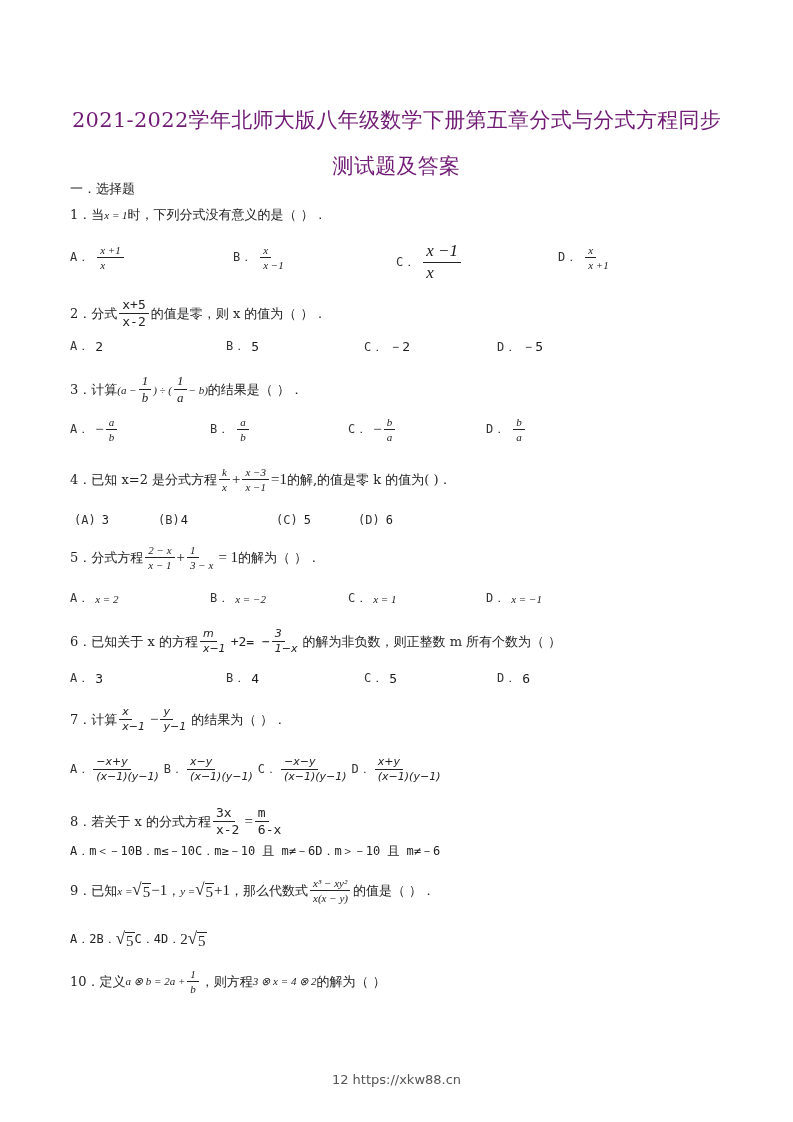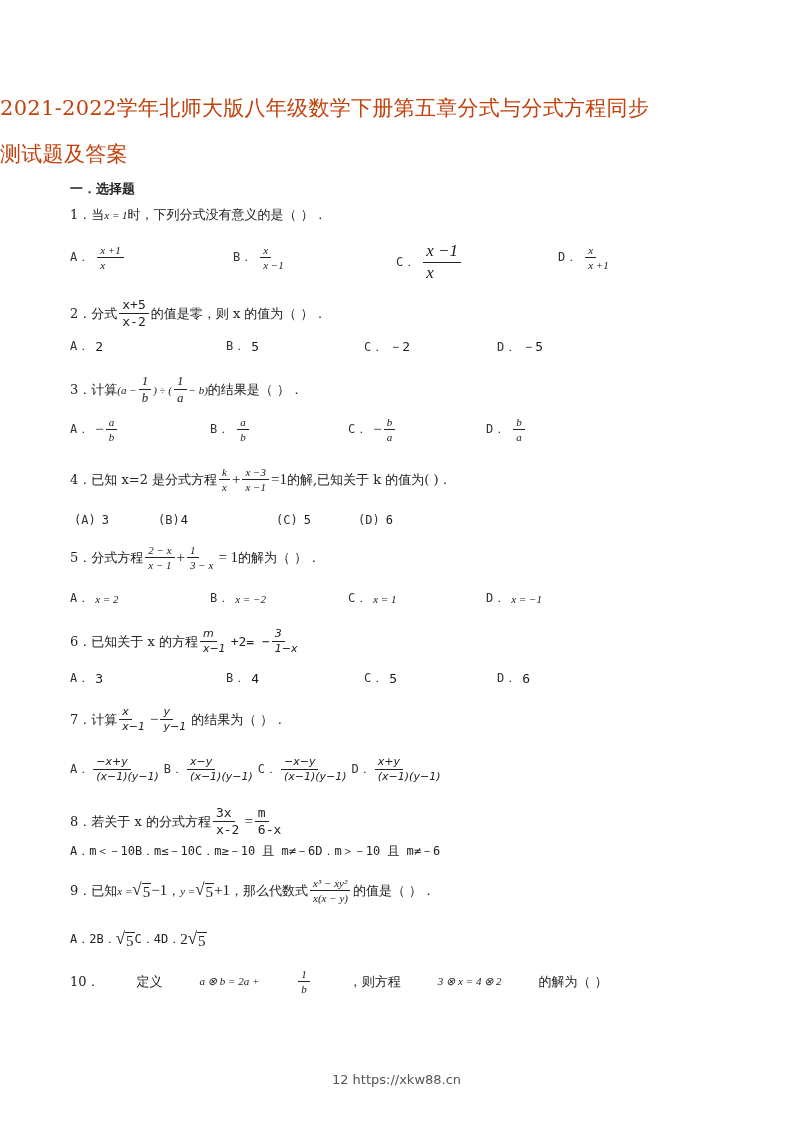--- a/index.html
+++ b/index.html
@@ -1,24 +1,24 @@
 <!DOCTYPE html>
 <html><head>
 <meta charset="utf-8">
 <style>
   html, body { margin: 0; padding: 0; background: #ffffff; }
   body { width: 793px; height: 1122px; position: relative; overflow: hidden;
          font-family: "DejaVu Serif", "Liberation Serif", serif; color: #1a1a1a; }
   .page { position: absolute; left: 0; top: 0; width: 793px; height: 1122px; }
-  .title { position: absolute; left: 0; width: 793px; text-align: left;
-           font-family: "DejaVu Serif", serif; font-size: 21px; color: #c2410c; letter-spacing: 0.3px; }
+  .title { position: absolute; left: 0; width: 793px; text-align: center;
+           font-family: "DejaVu Serif", serif; font-size: 21px; color: #701a75; letter-spacing: 0.3px; margin-top: 12px; }
   .t1 { top: 94px; }
   .t2 { top: 140px; font-family: Liberation Mono, monospace; }
   .section { position: absolute; left: 70px; top: 180px; font-family: "DejaVu Sans", sans-serif;
-             font-size: 13px; font-weight: bold; color: #222; }
+             font-size: 13px; font-weight: normal; color: #222; }
   .row { position: absolute; left: 70px; font-size: 13px; color: #222; white-space: nowrap;
          display: flex; align-items: center; }
   .q { font-family: "DejaVu Serif", serif; }
   .opt { position: absolute; display: flex; align-items: center; font-size: 13px; white-space: nowrap; }
   .lbl { font-family: "DejaVu Sans Mono", monospace; font-size: 12px; color: #333; margin-right: 6px; }
   .m { font-family: "Liberation Serif", serif; font-style: italic; font-size: 11px; }
   .mn { font-family: "Liberation Serif", serif; font-size: 15px; }
   .fr { display: inline-flex; flex-direction: column; align-items: flex-start; vertical-align: middle;
         margin: 4px 2px; }
   .fr .num { padding: 0 3px 1px; border-bottom: 1px solid #222; line-height: 1.1; }
@@ -157,21 +157,21 @@
     <span class="fr m">
         <span class="num">k</span>
         <span class="den">x</span>
       </span>
     <span class="mn">+</span>
     <span class="fr m">
         <span class="num">x −3</span>
         <span class="den">x −1</span>
       </span>
     <span class="mn">=1</span>
-    <span>的解,已知关于 k 的值为(      )．</span>
+    <span>的解,的值是零 k 的值为(      )．</span>
   </div>
   <div class="opt plain" style="left:74px; top:513px; font-size:12px;">
       <span class="lbl">(A)</span>
       <span>3</span>
     </div>
   <div class="opt plain" style="left:158px; top:513px; font-size:12px;">
       <span class="lbl" style="margin-right:1px;">(B)</span>
       <span>4</span>
     </div>
   <div class="opt plain" style="left:276px; top:513px; font-size:12px;">
@@ -220,20 +220,21 @@
     <span>已知关于 x 的方程</span>
     <span class="fr cm">
         <span class="num">m</span>
         <span class="den">x−1</span>
       </span>
     <span class="plain">+2= −</span>
     <span class="fr cm">
         <span class="num">3</span>
         <span class="den">1−x</span>
       </span>
+    <span>的解为非负数，则正整数 m 所有个数为（      ）</span>
   </div>
   <div class="opt plain" style="left:70px; top:670px;">
       <span class="lbl">A．</span>
       <span>3</span>
     </div>
   <div class="opt plain" style="left:226px; top:670px;">
       <span class="lbl">B．</span>
       <span>4</span>
     </div>
   <div class="opt plain" style="left:364px; top:670px;">
@@ -327,21 +328,21 @@
         <span class="under">5</span>
       </span>
     <span class="plain" style="font-size:12px;">C．4D．</span>
     <span class="mn">2</span>
     <span class="sqrt mn">
         <span class="rad">√</span>
         <span class="under">5</span>
       </span>
   </div>
 
-  <div class="row q" style="top:964px;gap:37px;">
+  <div class="row q" style="top:964px;">
     <span>10．</span>
     <span>定义</span>
     <span class="m">a ⊗ b = 2a +</span>
     <span class="fr m">
         <span class="num">1</span>
         <span class="den">b</span>
       </span>
     <span>，则方程</span>
     <span class="m">3 ⊗ x = 4 ⊗ 2</span>
     <span>的解为（      ）</span>

